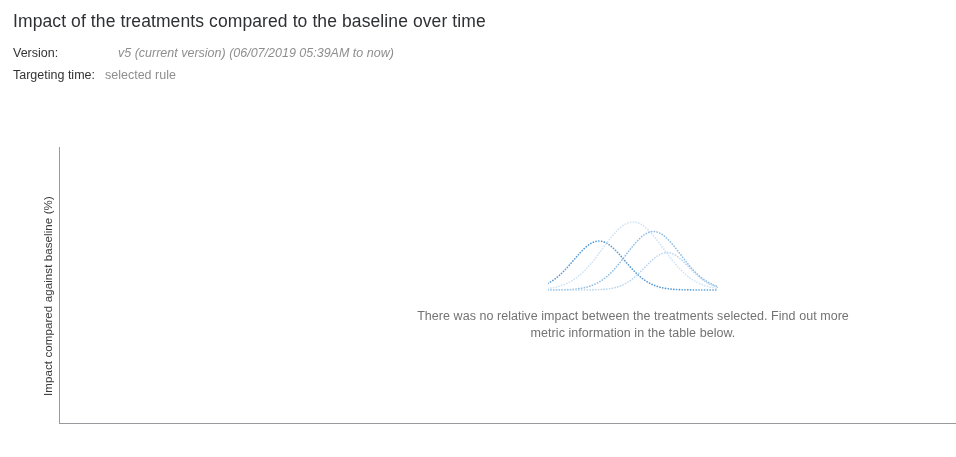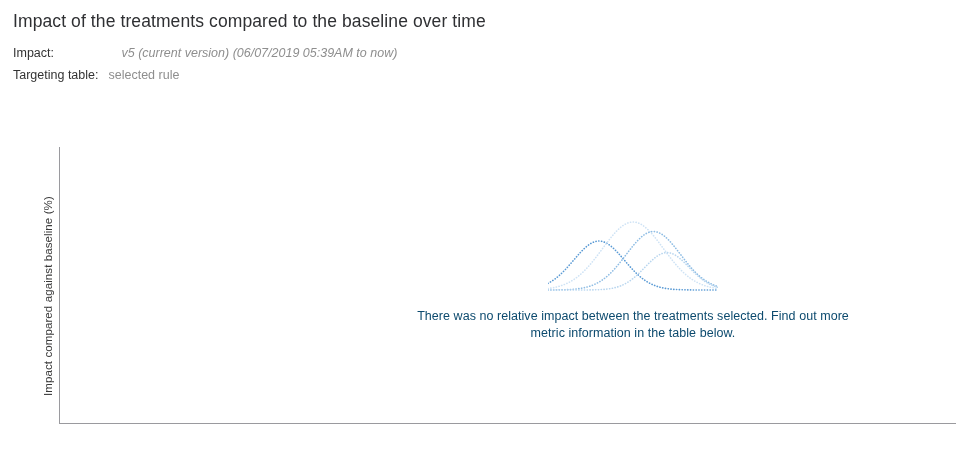--- a/index.html
+++ b/index.html
@@ -102,41 +102,41 @@
     text-align: center;
   }
   .empty-illustration {
     display: block;
     margin: 0 auto;
   }
   .empty-message {
     margin-top: 14px;
     font-size: 12.5px;
     line-height: 17px;
-    color: #0c4a6e;
+    color: #737373;
     width: 460px;
     margin-left: auto;
     margin-right: auto;
     letter-spacing: 0.05px;
   }
 </style>
 </head>
 <body>
 
 <div class="header">
   <div class="page-title">Impact of the treatments compared to the baseline over time</div>
 
   <table class="meta-table">
     <tbody>
       <tr class="meta-row version-row">
-        <td class="meta-label">Impact:</td>
+        <td class="meta-label">Version:</td>
         <td class="meta-value">v5 (current version) (06/07/2019 05:39AM to now)</td>
       </tr>
       <tr class="meta-row">
-        <td class="meta-label">Targeting table:</td>
+        <td class="meta-label">Targeting time:</td>
         <td class="meta-value">selected rule</td>
       </tr>
     </tbody>
   </table>
 </div>
 
 <div class="chart-wrap">
   <div class="axis-y"></div>
   <div class="axis-x"></div>
   <div class="axis-y-label">Impact compared against baseline (%)</div>

